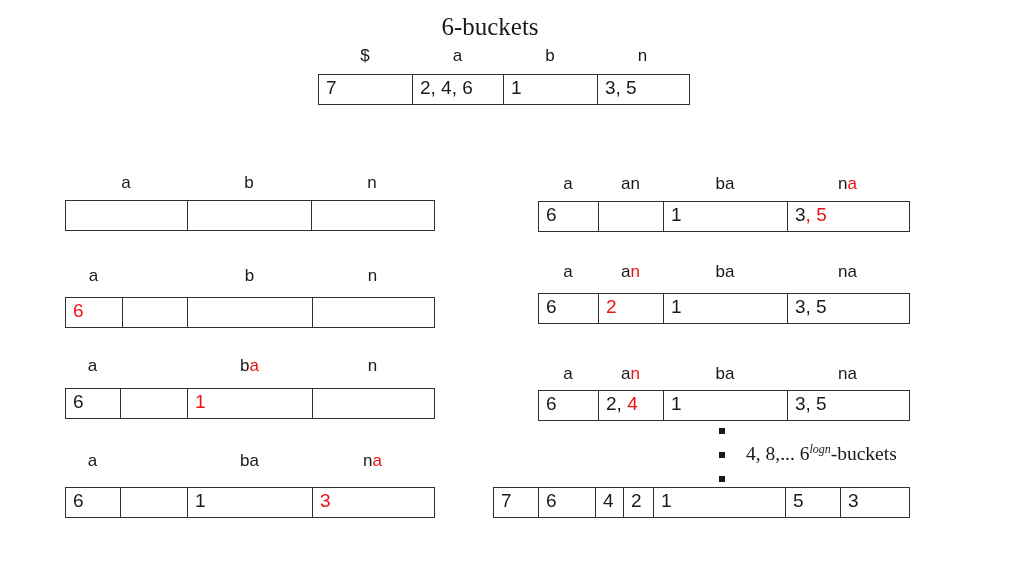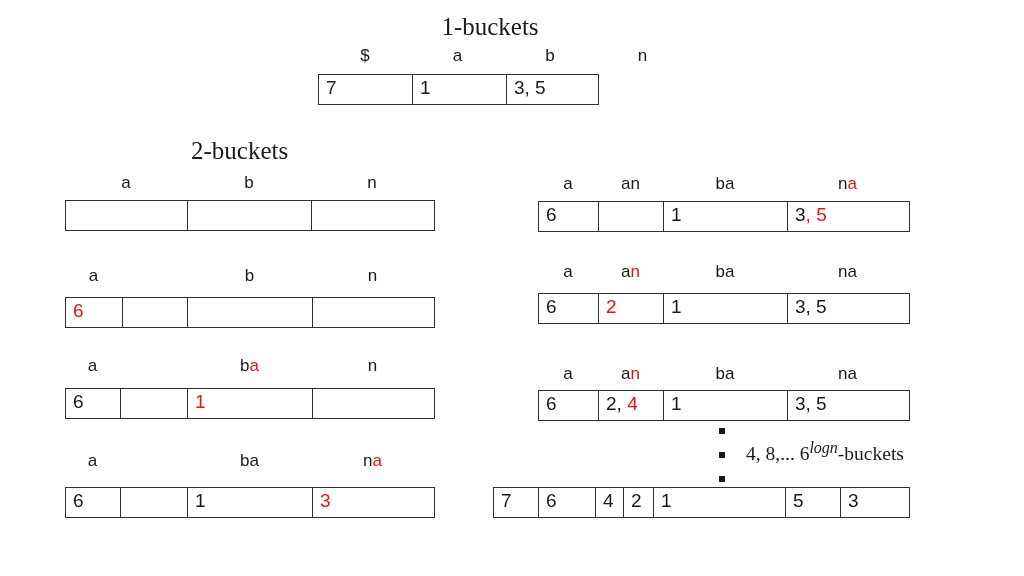--- a/index.html
+++ b/index.html
@@ -30,42 +30,42 @@
     padding-left:7px; white-space:nowrap; overflow:visible;
   }
   .bcell:last-child { border-right:none; }
   .red { color:var(--highlight, #ee1111); }
   .dot { position:absolute; width:6px; height:6px; background:var(--text, #1a1a1a); left:719px; }
   .note {
     position:absolute; left:746px; top:443px;
     font-family:"Liberation Serif", serif;
     font-size:19.5px; white-space:nowrap;
   }
-  .note sup { font-size:16px; font-style:italic; line-height:0; }
+  .note sup { font-size:12px; font-style:italic; line-height:0; }
 </style>
 </head>
 <body>
 
 <div class="slide">
 
-  <div class="serif-title" style="left:340px; top:13px; width:300px; text-align:center;">1-buckets</div>
+  <div class="serif-title" style="left:340px; top:13px; width:300px; text-align:center;">6-buckets</div>
 
   <div class="lrow" style="left:318px; top:46px;">
     <div class="lbl" style="width:94px;">$</div>
     <div class="lbl" style="width:91px;">a</div>
     <div class="lbl" style="width:94px;">b</div>
     <div class="lbl" style="width:91px;">n</div>
   </div>
   <div class="btable" style="left:318px; top:74px;">
     <div class="bcell" style="width:94px;">7</div>
+    <div class="bcell" style="width:91px;">2, 4, 6</div>
     <div class="bcell" style="width:94px;">1</div>
     <div class="bcell" style="width:91px;">3, 5</div>
   </div>
 
-  <div class="serif-title" style="left:191px; top:137px;">2-buckets</div>
 
   <div class="lrow" style="left:65px; top:173px;">
     <div class="lbl" style="width:122px;">a</div>
     <div class="lbl" style="width:124px;">b</div>
     <div class="lbl" style="width:122px;">n</div>
   </div>
   <div class="btable" style="left:65px; top:200px;">
     <div class="bcell" style="width:122px;"></div>
     <div class="bcell" style="width:124px;"></div>
     <div class="bcell" style="width:122px;"></div>

